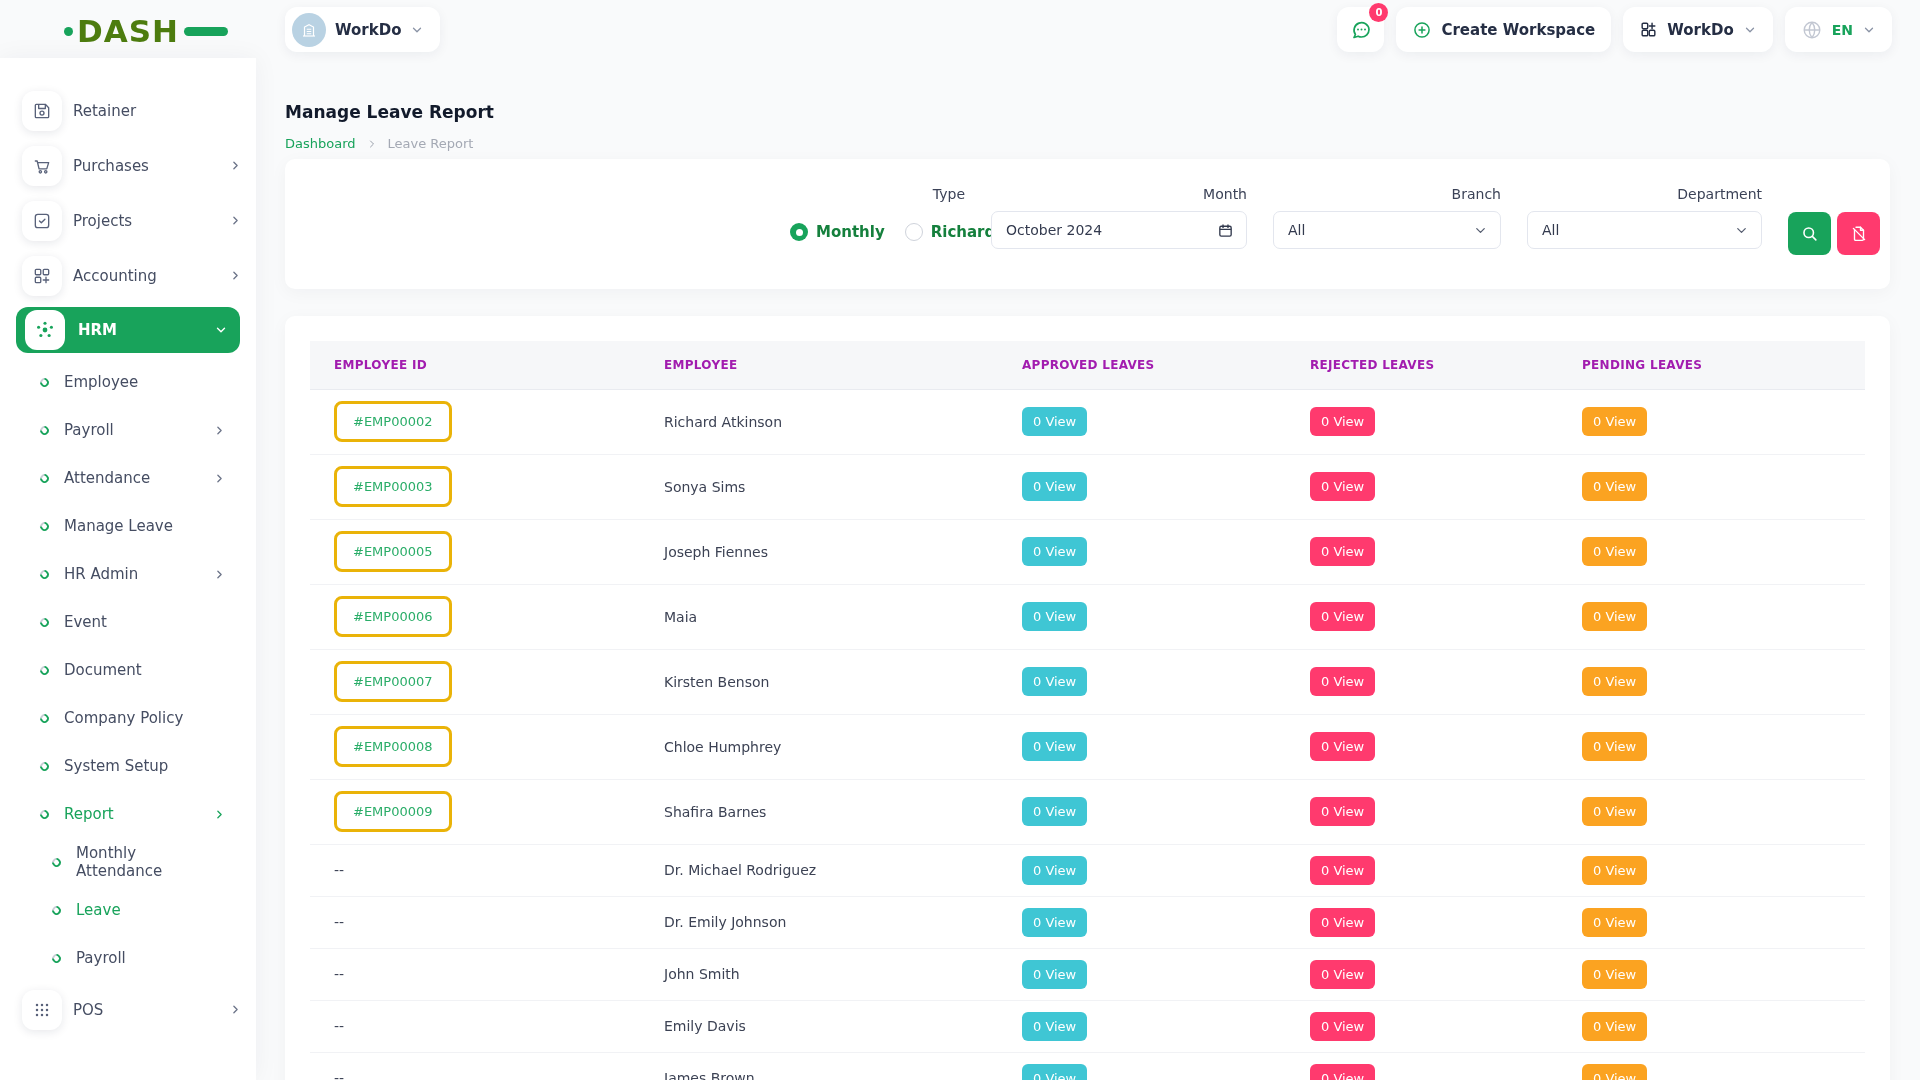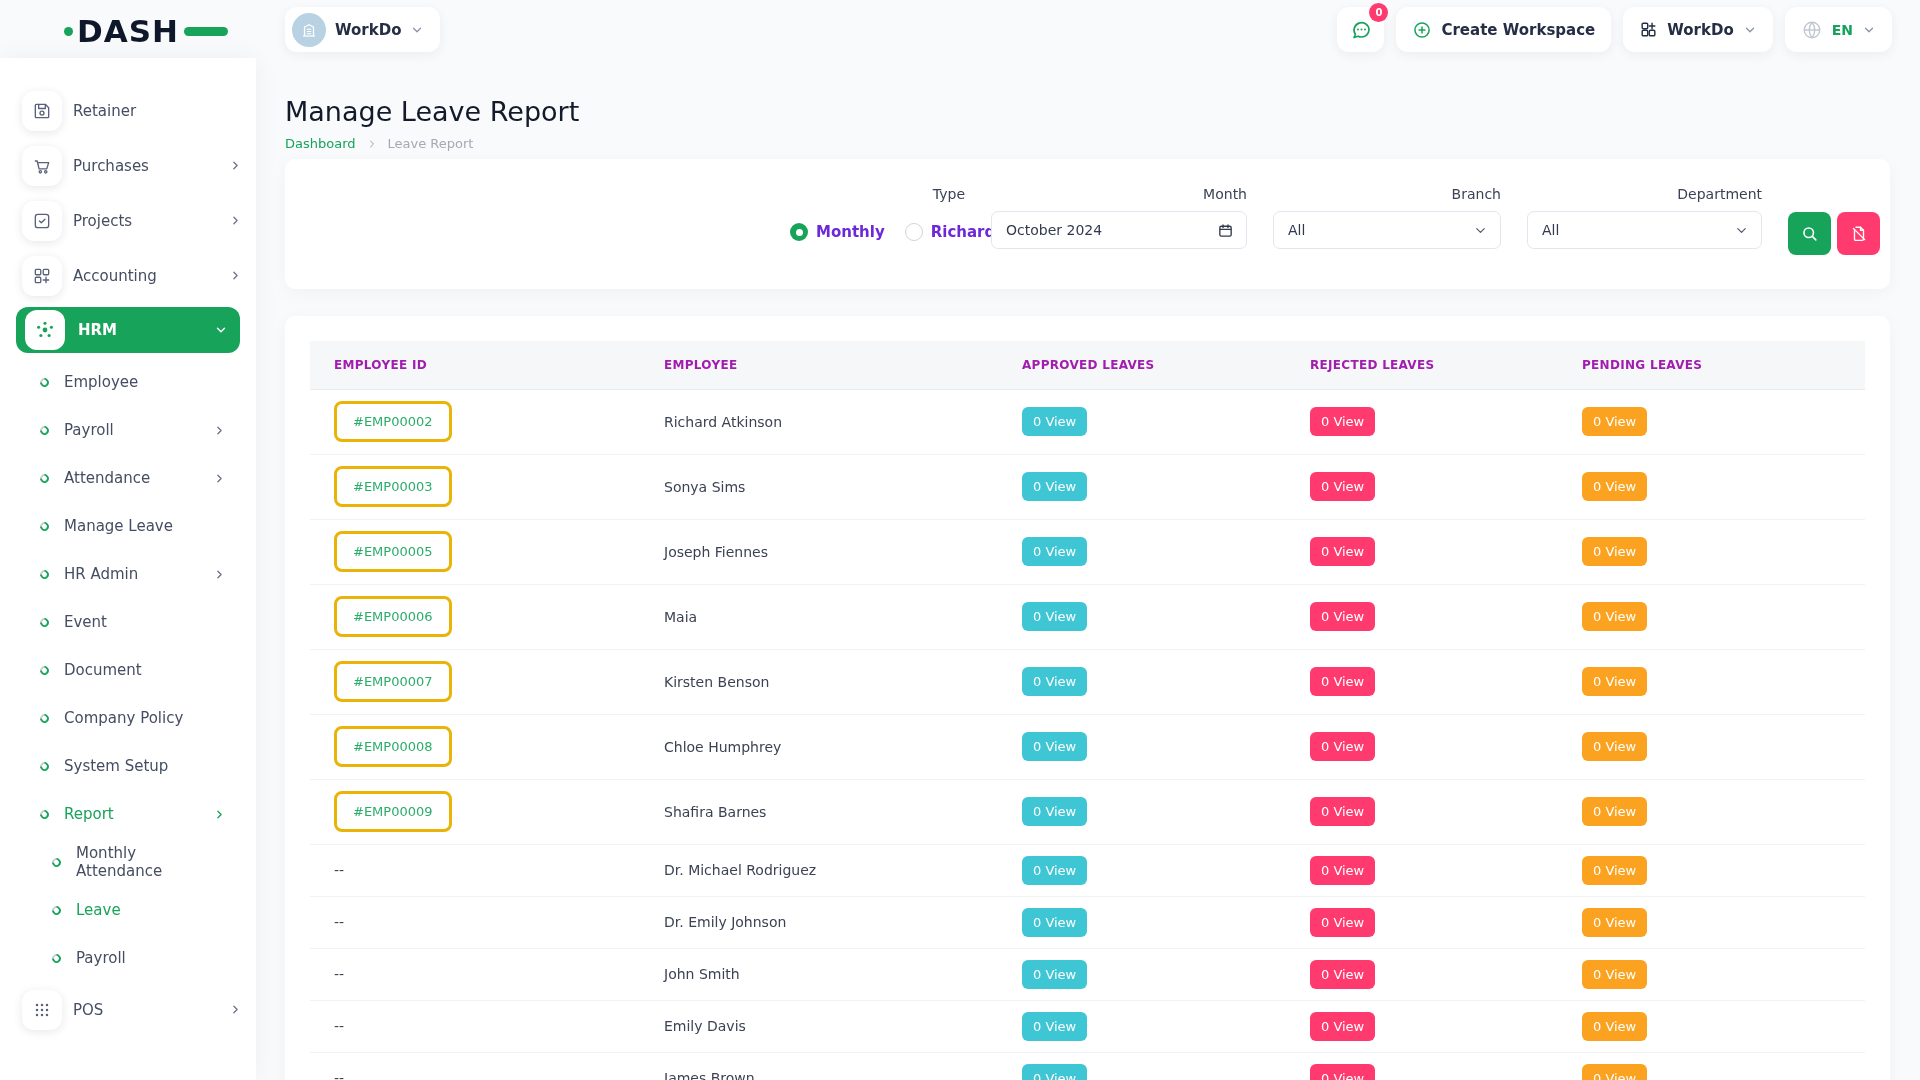--- a/index.html
+++ b/index.html
@@ -14,21 +14,21 @@
     --primary: #18a35b;
     --teal: #3fc6d4;
     --pink: #ff3a6e;
     --orange: #fba321;
   }
   svg { display: block; }
 
   
   .topbar { position: absolute; top: 0; left: 0; right: 0; height: 58px; z-index: 5; }
   .logo { position: absolute; left: 64px; top: 13px; display: flex; align-items: center; }
-  .logo-text { font-size: 31px; font-weight: 900; letter-spacing: 1px; color: #0f172a; }
+  .logo-text { font-size: 31px; font-weight: 900; letter-spacing: 1px; color: #4d7c0f; }
   .logo-bar { width: 44px; height: 9px; border-radius: 5px; background: var(--primary); margin-left: 5px; }
   .logo-dot { width: 9px; height: 9px; border-radius: 5px; background: var(--primary); margin-right: 4px; }
 
   .tb-pill {
     height: 45px; background: #fff; border-radius: 12px;
     box-shadow: 0 3px 12px rgba(25,35,60,.06);
     display: flex; align-items: center; padding: 0 16px; gap: 9px;
     font-size: 15px; font-weight: 600; color: #252e44; border: none; cursor: pointer;
     font-family: inherit;
   }
@@ -72,21 +72,21 @@
   .bullet {
     width: 9px; height: 9px; border-radius: 50%; flex: none;
     border: 2px solid var(--primary); border-top-color: #c9cdd6;
     transform: rotate(-45deg);
   }
   .sb-item.active .sb-label, .sb-item.sub.active .sb-label, .sb-item.subsub.active .sb-label { color: var(--primary); }
   .sb-item.sub.active .sb-chev { color: var(--primary); }
 
   
   .main { position: absolute; left: 256px; top: 58px; right: 0; bottom: 0; padding: 40px 30px 0 29px; overflow: hidden; }
-  h1.page-title { font-size: 27px; line-height: 28px; font-weight: 400; color: #121a2b; }
+  h1.page-title { font-size: 17px; line-height: 28px; font-weight: 700; color: #121a2b; }
   .breadcrumb { margin-top: 9px; display: flex; align-items: center; gap: 10px; font-size: 13px; height: 17px; }
   .bc-home { color: var(--primary); cursor: pointer; }
   .bc-sep { color: #9aa0ab; }
   .bc-current { color: #a4a9b4; }
 
   
   .filter-card {
     margin-top: 7px; height: 130px; background: #fff; border-radius: 10px;
     box-shadow: 0 4px 18px rgba(20,30,60,.04);
     display: flex; justify-content: flex-end; align-items: flex-start;
@@ -95,21 +95,21 @@
   .f-label { font-size: 14px; color: #3b4257; margin-bottom: 9px; display: block; }
   .f-block { display: flex; flex-direction: column; text-align: right; }
   .type-block { width: 175px; }
   .radio-row { display: flex; gap: 20px; margin-top: 12px; }
   .radio-opt { display: flex; align-items: center; gap: 8px; cursor: pointer; }
   .radio-dot { width: 18px; height: 18px; border-radius: 50%; border: 1.5px solid #cfd3db; background: #fff; position: relative; flex: none; }
   .radio-opt.selected .radio-dot { border: none; background: var(--primary); }
   .radio-opt.selected .radio-dot::after {
     content: ""; position: absolute; left: 5.5px; top: 5.5px; width: 7px; height: 7px; border-radius: 50%; background: #fff;
   }
-  .radio-text { font-size: 15px; font-weight: 600; color: #6d28d9; }
+  .radio-text { font-size: 15px; font-weight: 600; color: #15803d; }
   .f-input {
     height: 38px; border: 1px solid #e3e6ee; border-radius: 7px; background: #fff;
     display: flex; align-items: center; justify-content: space-between;
     padding: 0 12px 0 14px; font-size: 14px; color: #333a4e; cursor: pointer;
   }
   .w-month { width: 256px; }
   .w-branch { width: 228px; }
   .w-dept { width: 235px; }
   .btns-block { display: flex; gap: 6px; margin-top: 26px; }
   .icon-btn {

